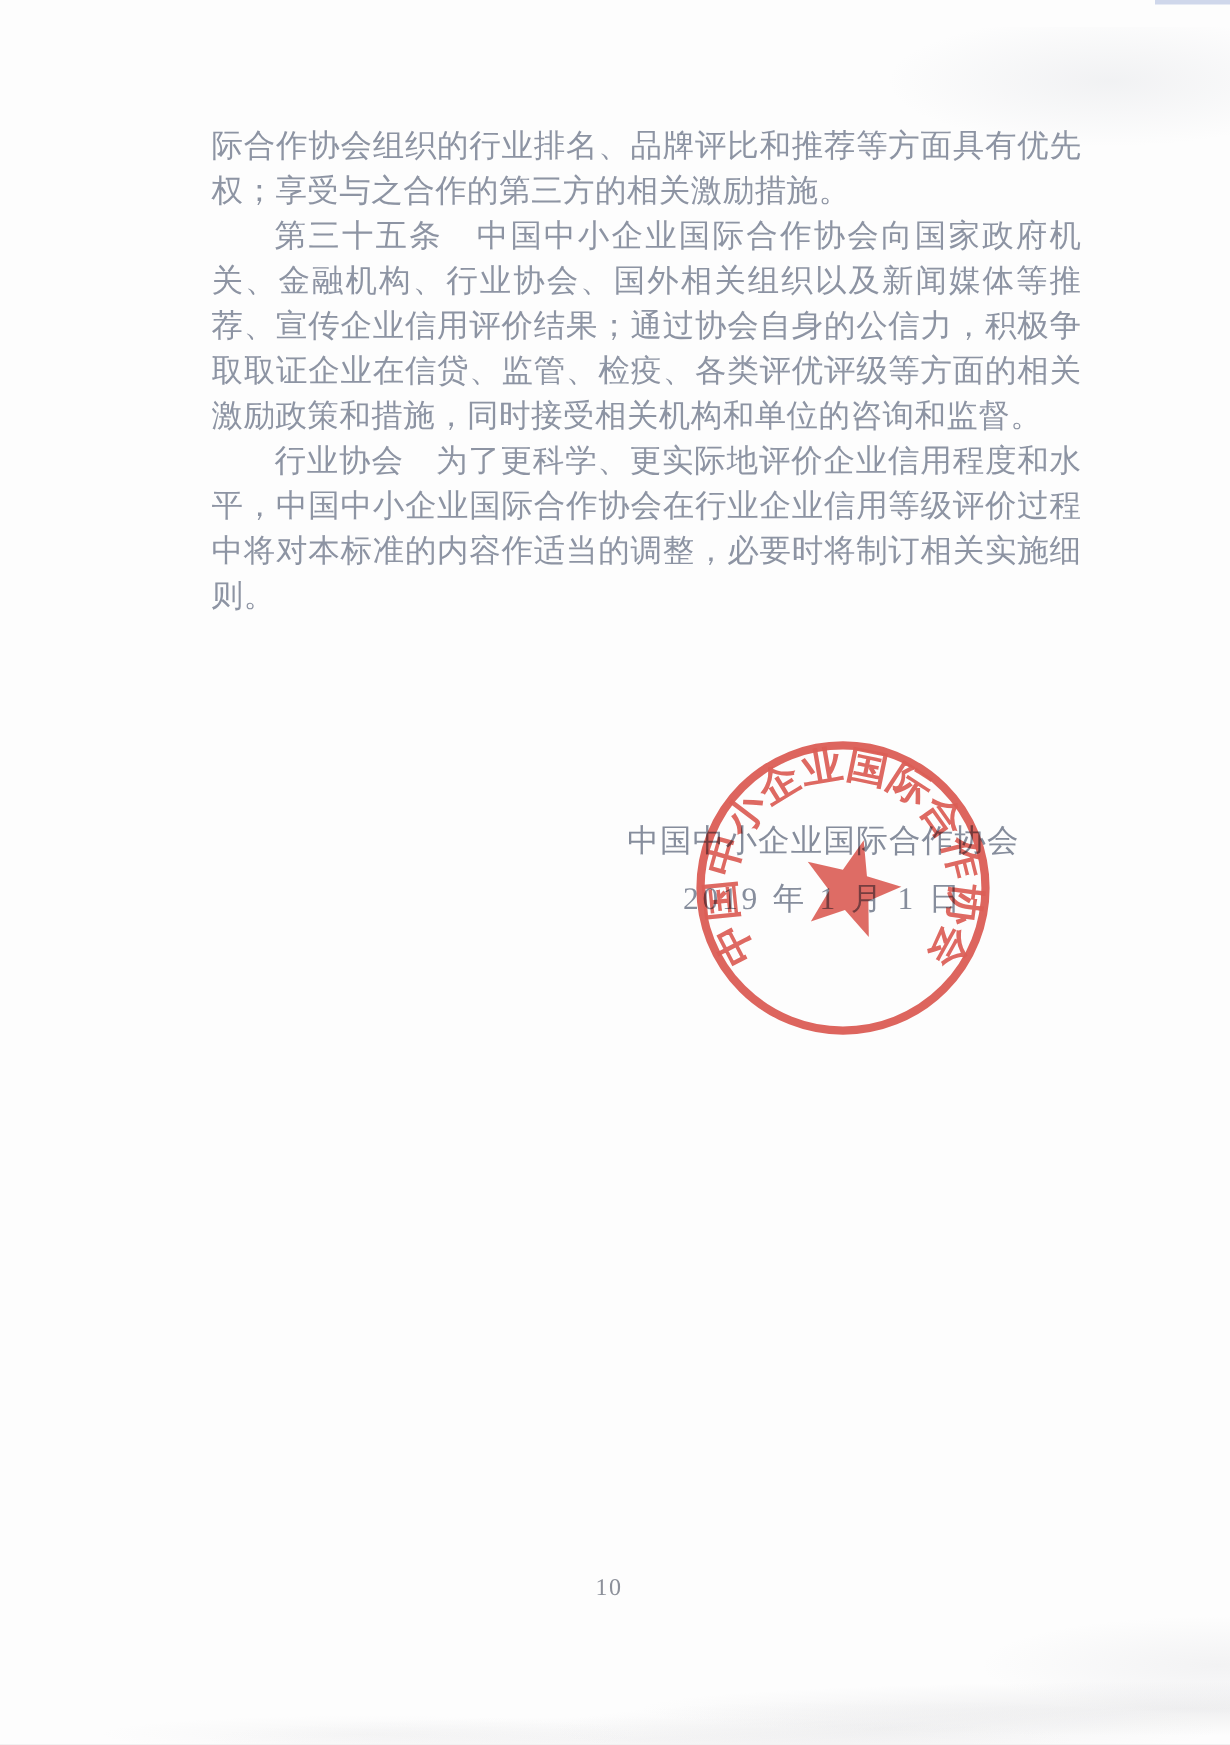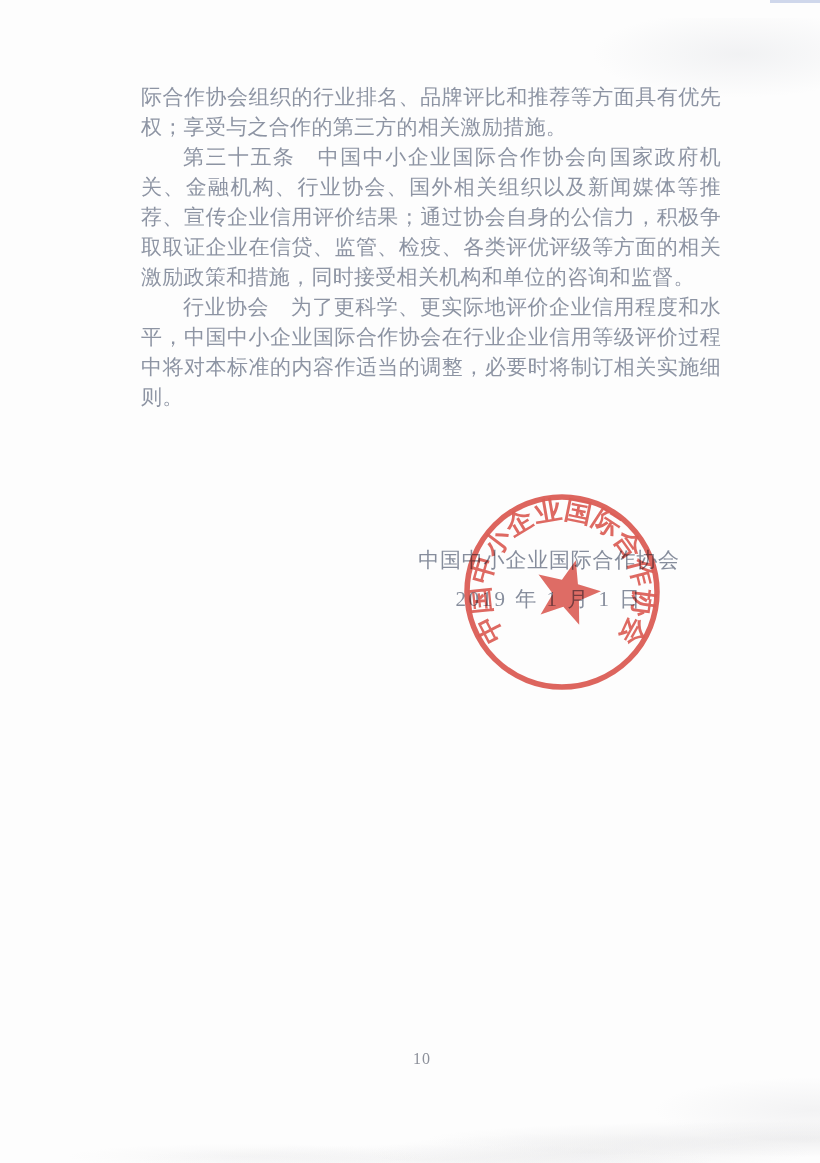--- a/index.html
+++ b/index.html
@@ -49,21 +49,21 @@
     height: 220px;
     mix-blend-mode: multiply;
     opacity: 0.88;
     filter: blur(0.3px);
     z-index: 2;
   }
 
   
   .pagenum {
     position: absolute;
-    left: 400px;
+    left: 384px;
     top: 1050px;
     width: 44px;
     text-align: center;
     font-size: 16px;
     color: #8c909a;
     letter-spacing: 1px;
   }
 
   
   .corner-line {

